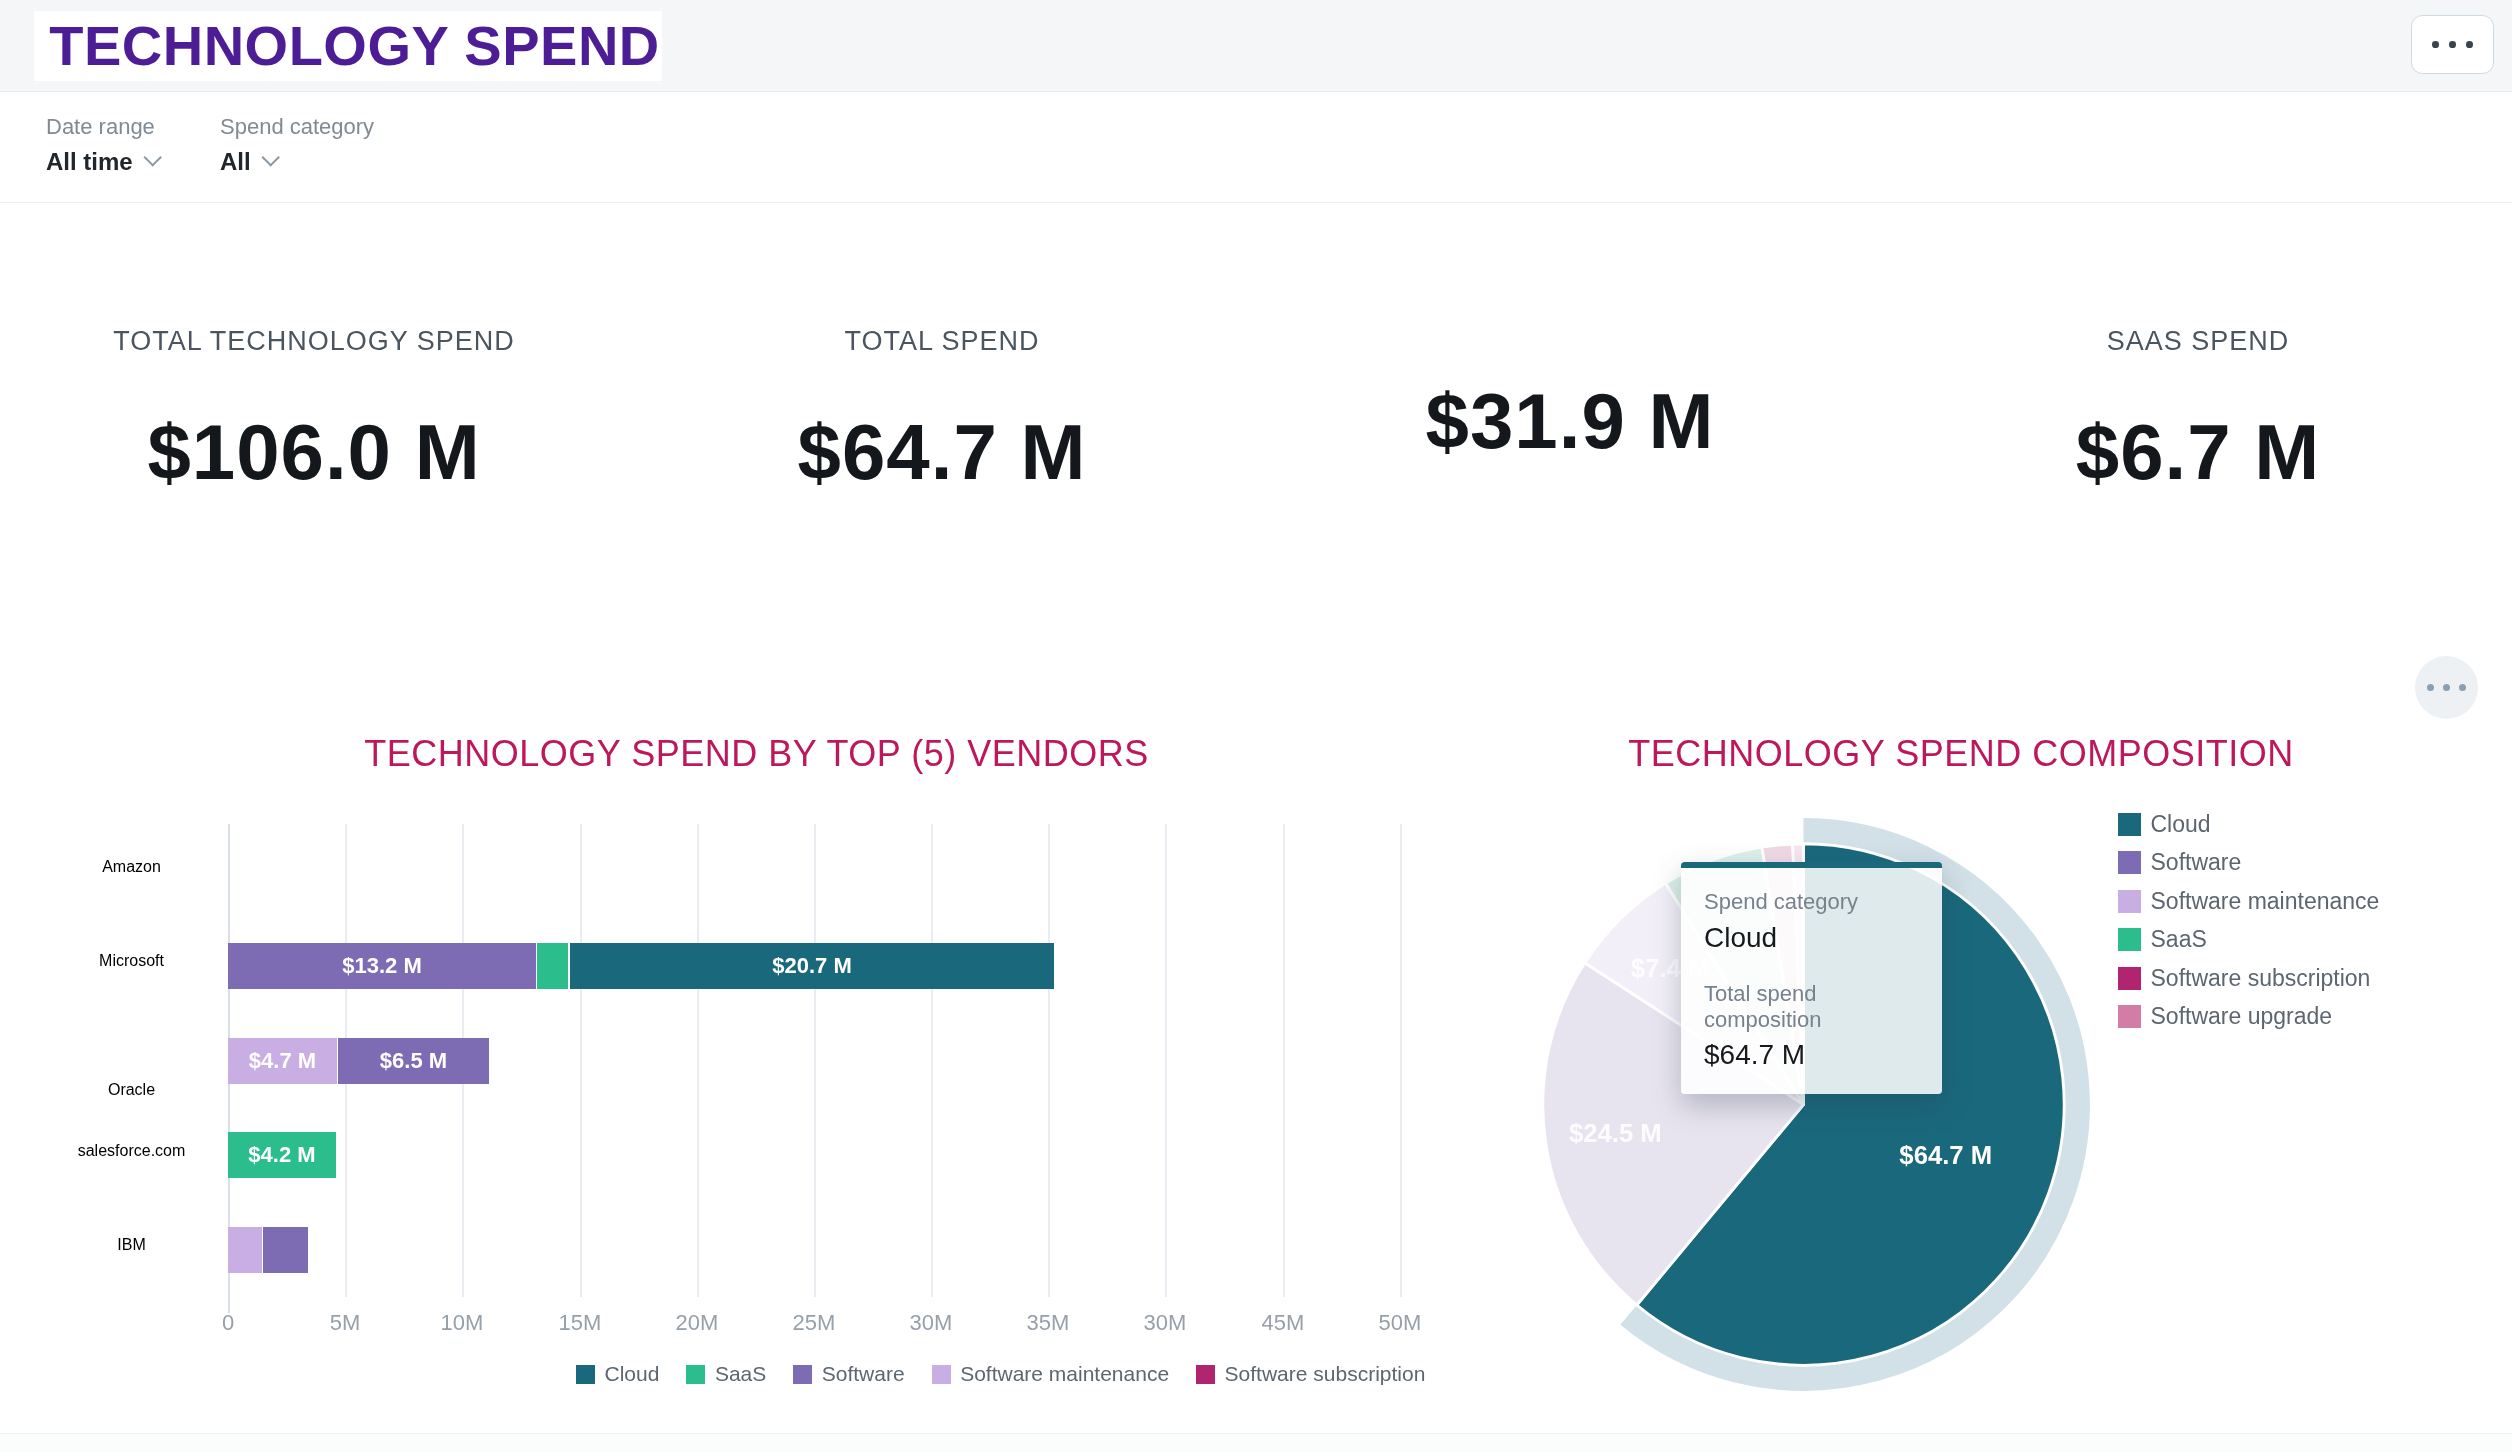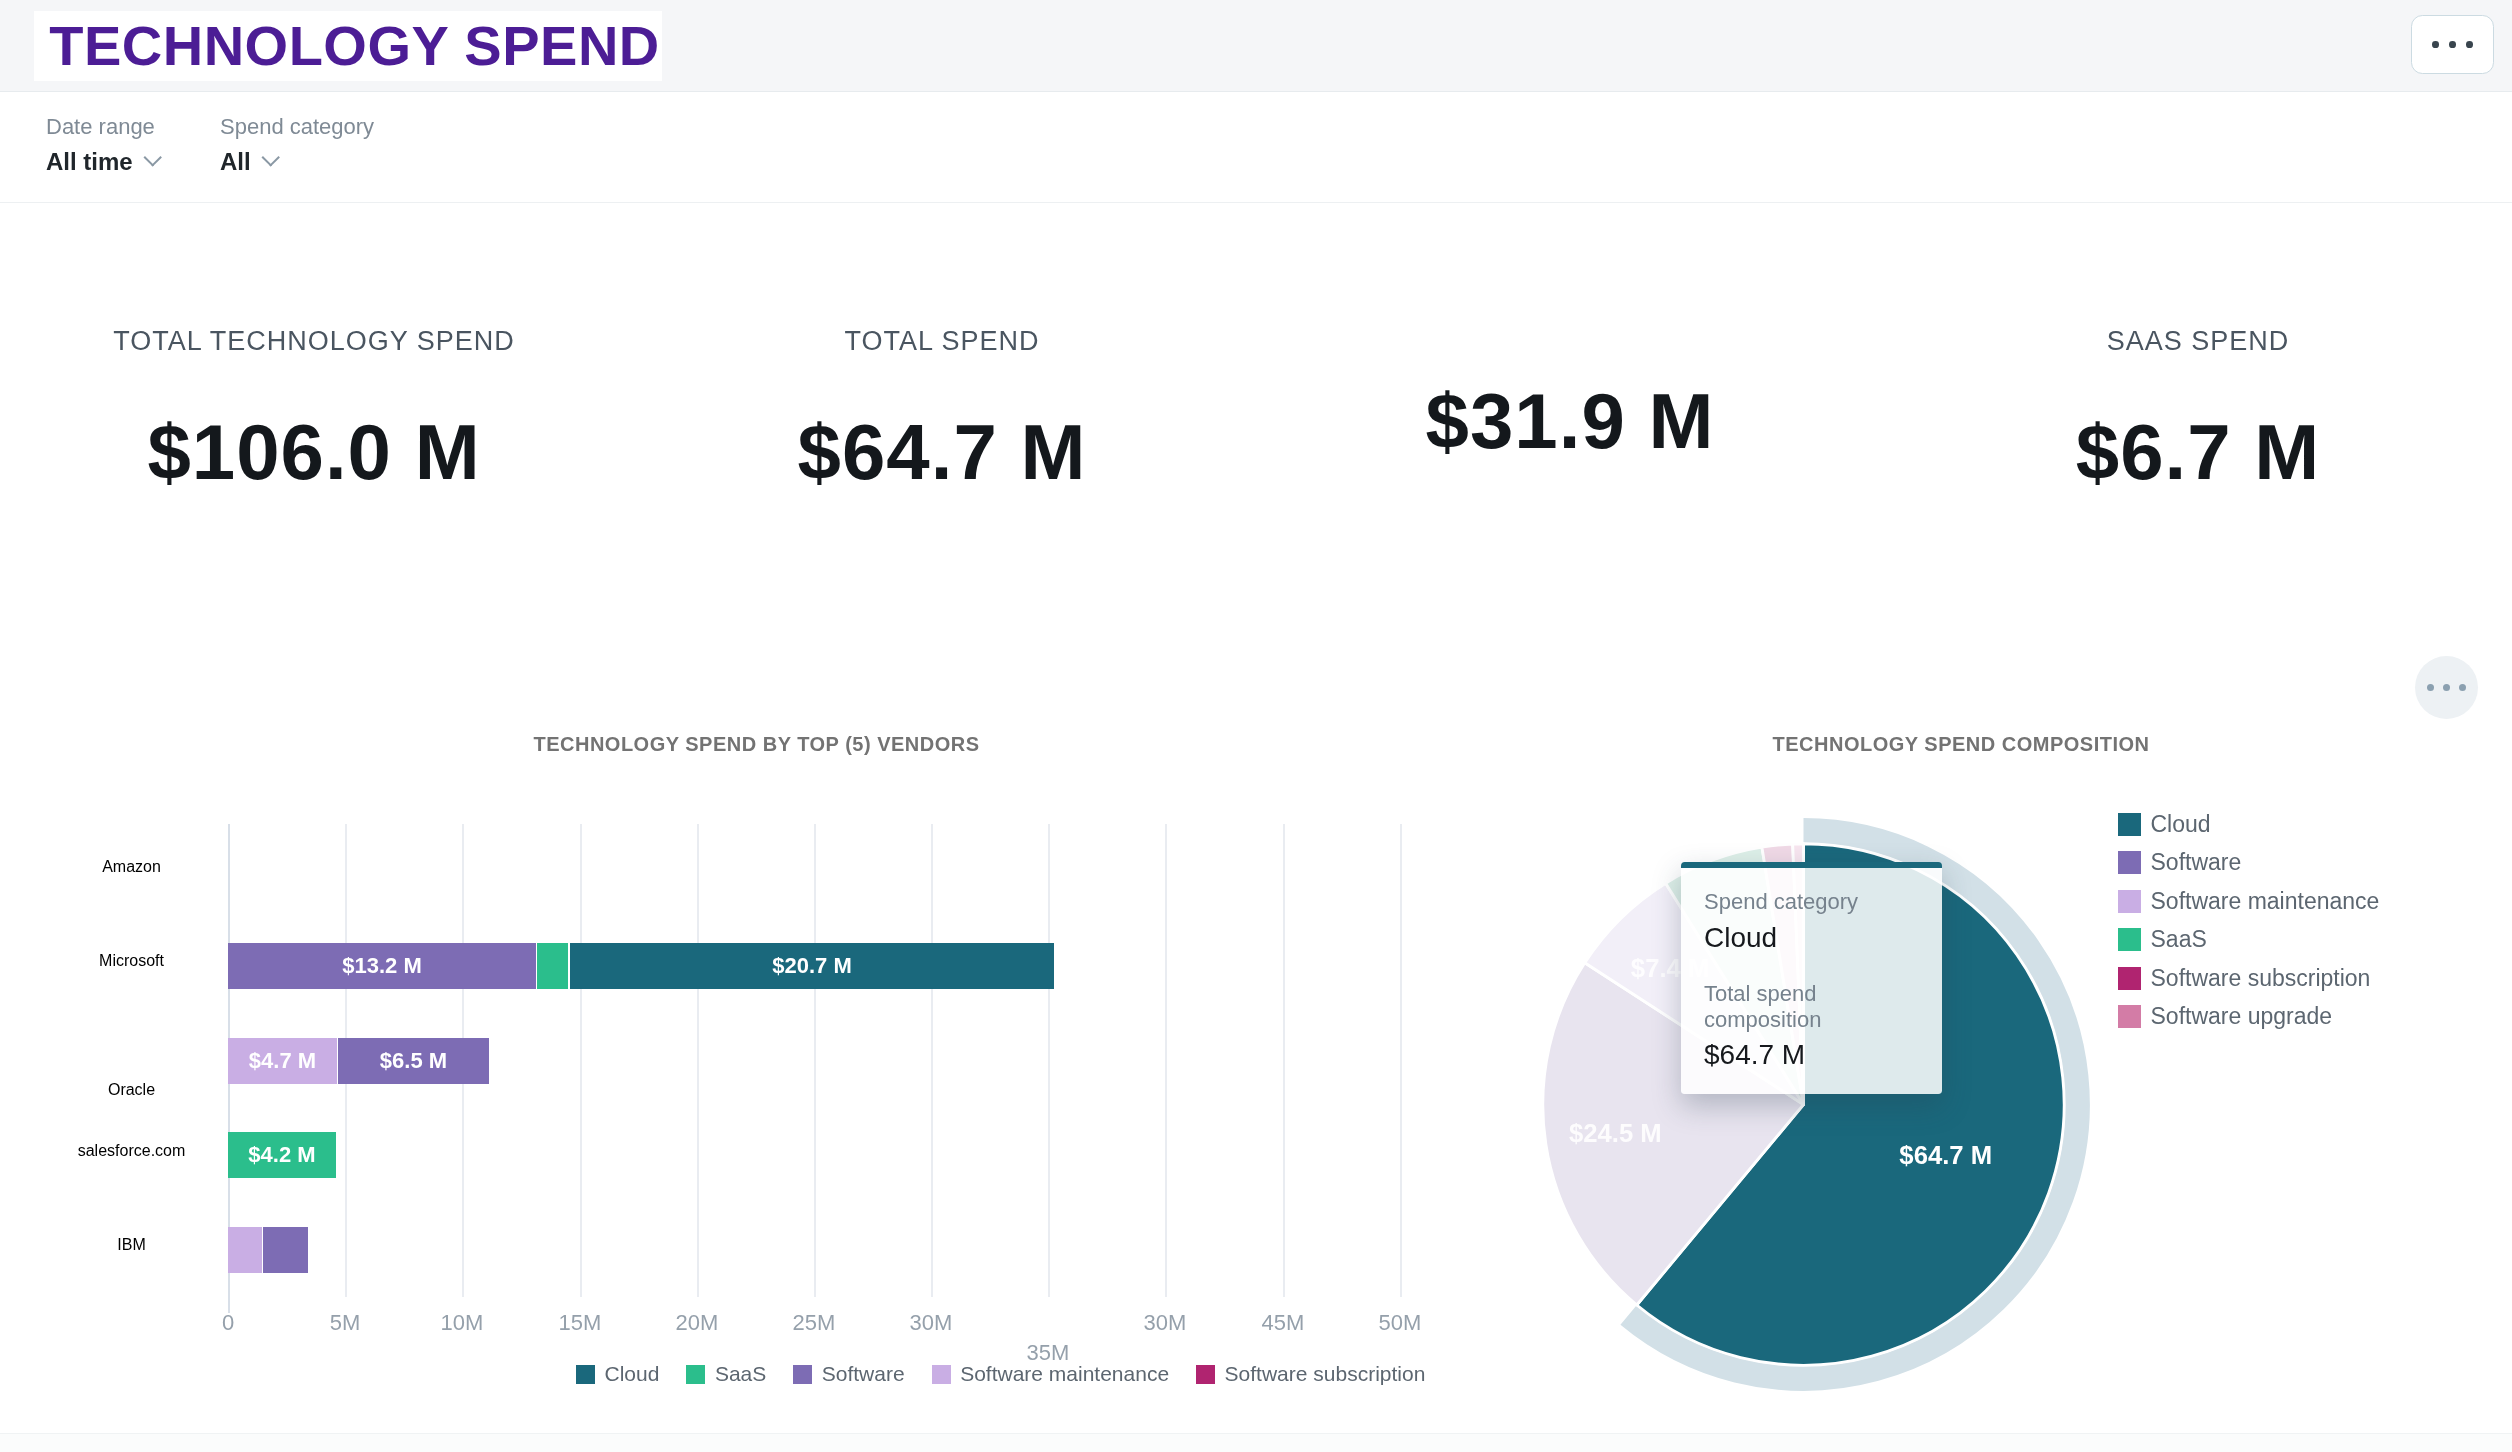--- a/index.html
+++ b/index.html
@@ -19,21 +19,21 @@
   .filter{position:absolute;top:21px;}
   .filter-label{font-size:22px;color:#7f8a95;}
   .filter-value{margin-top:7.6px;font-size:24px;font-weight:bold;color:#20262b;display:flex;align-items:center;}
   .chevron{display:inline-block;width:11.4px;height:11.4px;border-right:2.9px solid #8a98a4;border-bottom:2.9px solid #8a98a4;transform:rotate(45deg);margin-left:13.3px;margin-top:-7.6px;}
   
   .kpi-row{position:absolute;left:0;top:204px;width:2512px;display:flex;}
   .kpi{flex:1;text-align:center;padding-top:122px;}
   .kpi-label{font-size:27px;color:#4a5560;letter-spacing:1px;}
   .kpi-value{margin-top:50px;font-size:78px;font-weight:bold;color:#14181c;letter-spacing:1px;}
   
-  .chart-title{text-align:center;font-size:20px;color:#737373;letter-spacing:0.5px;margin-top:11.4px;font-weight:bold;}
+  .chart-title{text-align:center;font-size:36px;color:#be185d;letter-spacing:0.5px;margin-top:11.4px;}
   #bar-chart{position:absolute;left:57px;top:722px;width:1399px;height:723px;}
   #bar-plot{position:absolute;left:171px;top:102px;width:1172px;height:473px;}
   .gridline{position:absolute;top:0;width:1.9px;height:473px;background:#e9ecf1;}
   .gridline.zero{background:#d8dfe8;height:489px;}
   .vendor-label{position:absolute;left:0;width:149px;text-align:center;font-size:16px;color:#000000;white-space:nowrap;}
   .bar-seg{position:absolute;height:46px;display:flex;align-items:center;justify-content:center;}
   .bar-seg span{font-size:22px;font-weight:bold;color:#ffffff;white-space:nowrap;}
   .x-tick{position:absolute;top:486px;width:114px;margin-left:-57px;text-align:center;font-size:22px;color:#95a0ab;}
   #bar-legend{position:absolute;left:519px;top:640px;display:flex;gap:27px;align-items:center;}
   .legend-item{display:flex;align-items:center;gap:9.5px;font-size:21px;color:#5c6670;cursor:pointer;white-space:nowrap;}
@@ -122,21 +122,21 @@
       <div class="x-tick" style="left: 234px;">10M</div>
       <div class="gridline" style="left: 352px;"></div>
       <div class="x-tick" style="left: 352px;">15M</div>
       <div class="gridline" style="left: 469px;"></div>
       <div class="x-tick" style="left: 469px;">20M</div>
       <div class="gridline" style="left: 586px;"></div>
       <div class="x-tick" style="left: 586px;">25M</div>
       <div class="gridline" style="left: 703px;"></div>
       <div class="x-tick" style="left: 703px;">30M</div>
       <div class="gridline" style="left: 820px;"></div>
-      <div class="x-tick" style="left: 820px; margin-top: 30px;">35M</div>
+      <div class="x-tick" style="left: 820px;">35M</div>
       <div class="gridline" style="left: 937px;"></div>
       <div class="x-tick" style="left: 937px;">30M</div>
       <div class="gridline" style="left: 1055px;"></div>
       <div class="x-tick" style="left: 1055px;">45M</div>
       <div class="gridline" style="left: 1172px;"></div>
       <div class="x-tick" style="left: 1172px;">50M</div>
       <div class="bar-seg" style="left: 0px; width: 308px; top: 119px; background: rgb(125, 108, 180);">
         <span>$13.2 M</span>
       </div>
       <div class="bar-seg" style="left: 309px; width: 31px; top: 119px; background: rgb(43, 190, 140);"></div>

